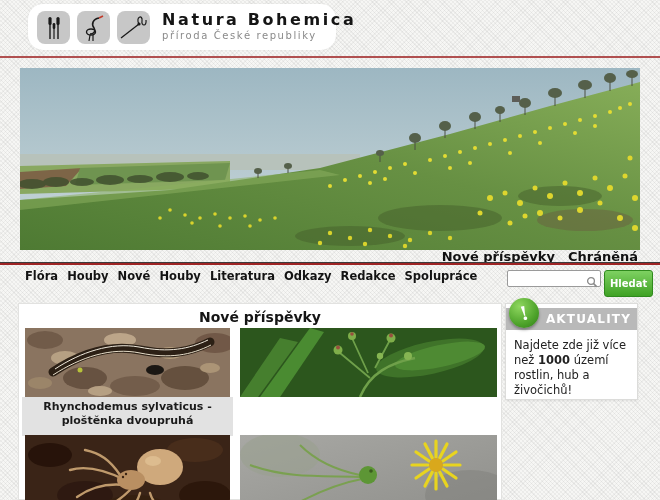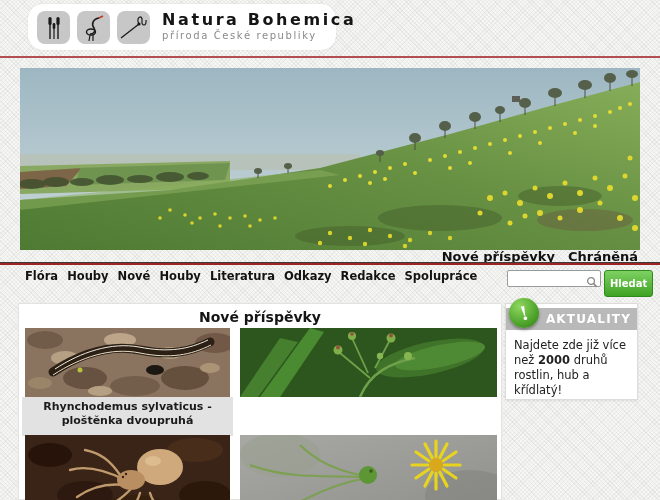--- a/index.html
+++ b/index.html
@@ -395,16 +395,16 @@
         </svg>
       </span>
     </div>
   </div>
 
   <div class="sidebox">
     <div class="side-bar">AKTUALITY</div>
     <div class="side-icon">
         <b>!</b>
       </div>
-    <div class="side-text"><span>Najdete zde již více než </span><b>2000</b><span> druhů rostlin, hub a křídlatý!</span></div>
+    <div class="side-text"><span>Najdete zde již více než </span><b>1000</b><span> území rostlin, hub a živočichů!</span></div>
   </div>
 
 </div>
 
 </body></html>

